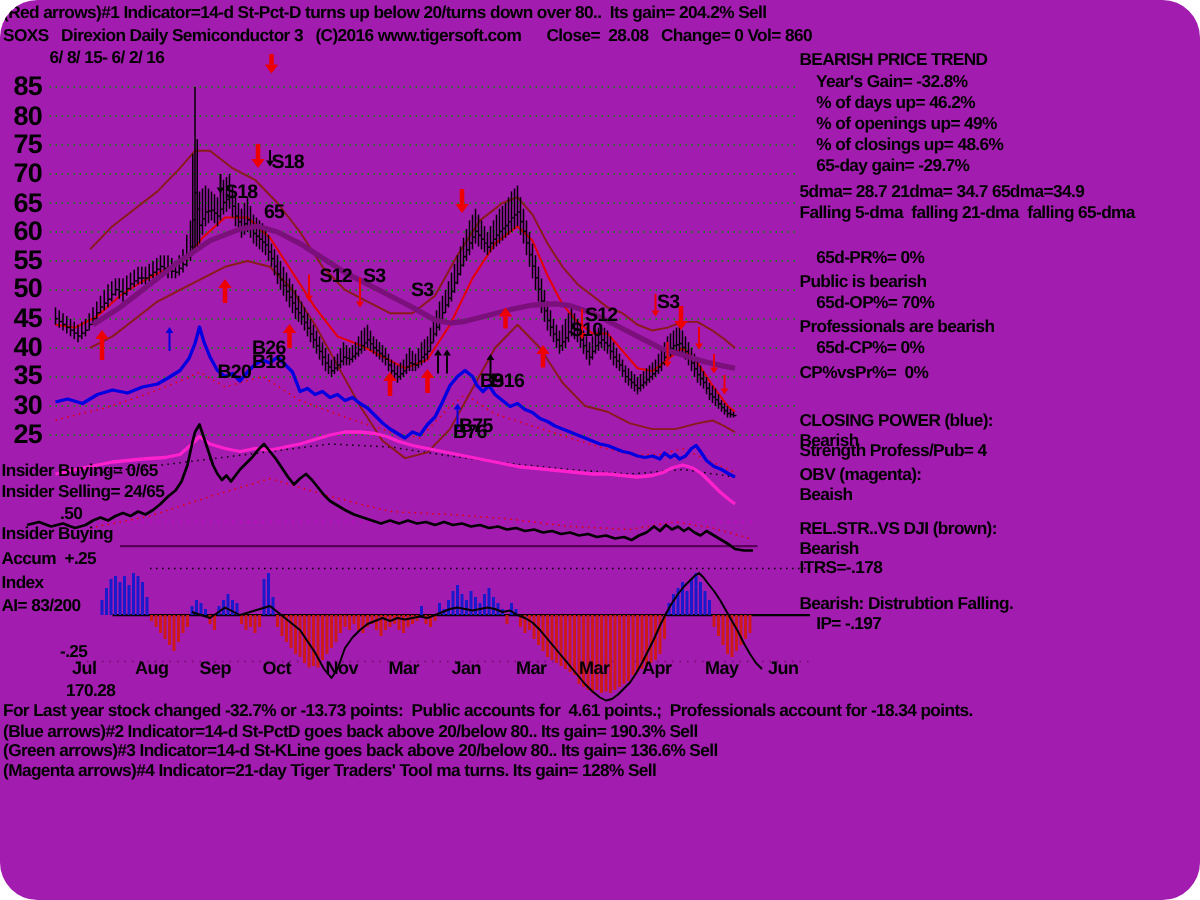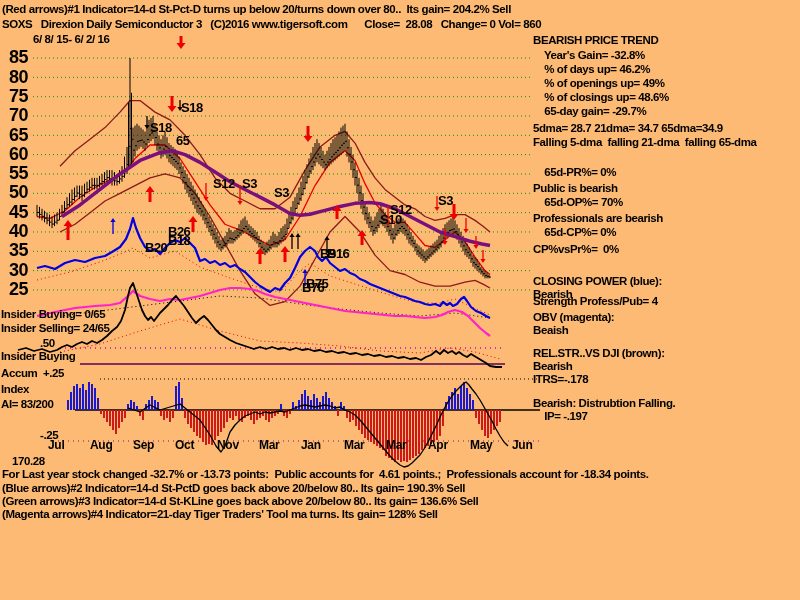--- a/index.html
+++ b/index.html
@@ -1,17 +1,17 @@
 <!DOCTYPE html>
 <html><head>
 <meta charset="utf-8">
 <style>
   html,body{margin:0;padding:0;background:#fff;}
-  #root{position:relative;width:800px;height:600px;background:#fdba74;overflow:hidden;
-        font-family:"Liberation Sans",sans-serif;font-weight:700;color:#000;}
+  #root{position:relative;width:800px;height:600px;background:#a21caf;overflow:hidden;
+        font-family:"Liberation Sans",sans-serif;font-weight:700;color:#000;border-radius:25px;}
   .t{position:absolute;white-space:pre;font-size:11.5px;letter-spacing:-0.4px;line-height:13px;color:#000;}
   .ylab{font-size:18px;width:26px;text-align:right;letter-spacing:-0.5px;}
   .mon{font-size:12px;letter-spacing:-0.3px;}
   #chart-svg{position:absolute;left:0;top:0;pointer-events:none;}
 </style>
 </head>
 <body>
 
 <div id="root">
   <div class="t" style="left:2px;top:3px;">(Red arrows)#1 Indicator=14-d St-Pct-D turns up below 20/turns down over 80..  Its gain= 204.2% Sell</div>
@@ -753,14 +753,14 @@
     <div class="t" style="left: 40px; top: 337px;">.50</div>
     <div class="t" style="left: 1px; top: 350px;">Insider Buying</div>
     <div class="t" style="left: 1px; top: 367px;">Accum  +.25</div>
     <div class="t" style="left: 1px; top: 383px;">Index</div>
     <div class="t" style="left: 1px; top: 398px;">AI= 83/200</div>
     <div class="t" style="left: 40px; top: 429px;">-.25</div>
     <div class="t" style="left: 2px; top: 468px;">For Last year stock changed -32.7% or -13.73 points:  Public accounts for  4.61 points.;  Professionals account for -18.34 points.</div>
     <div class="t" style="left: 2px; top: 482px;">(Blue arrows)#2 Indicator=14-d St-PctD goes back above 20/below 80.. Its gain= 190.3% Sell</div>
     <div class="t" style="left: 2px; top: 495px;">(Green arrows)#3 Indicator=14-d St-KLine goes back above 20/below 80.. Its gain= 136.6% Sell</div>
     <div class="t" style="left: 2px; top: 508px;">(Magenta arrows)#4 Indicator=21-day Tiger Traders' Tool ma turns. Its gain= 128% Sell</div>
-    <div class="t" style="left: 12px; top: 455px;">170.28</div>
+    <div class="t" style="left: 0px; top: 455px; padding-left: 44px;">170.28</div>
   </div>
 
 </body></html>

